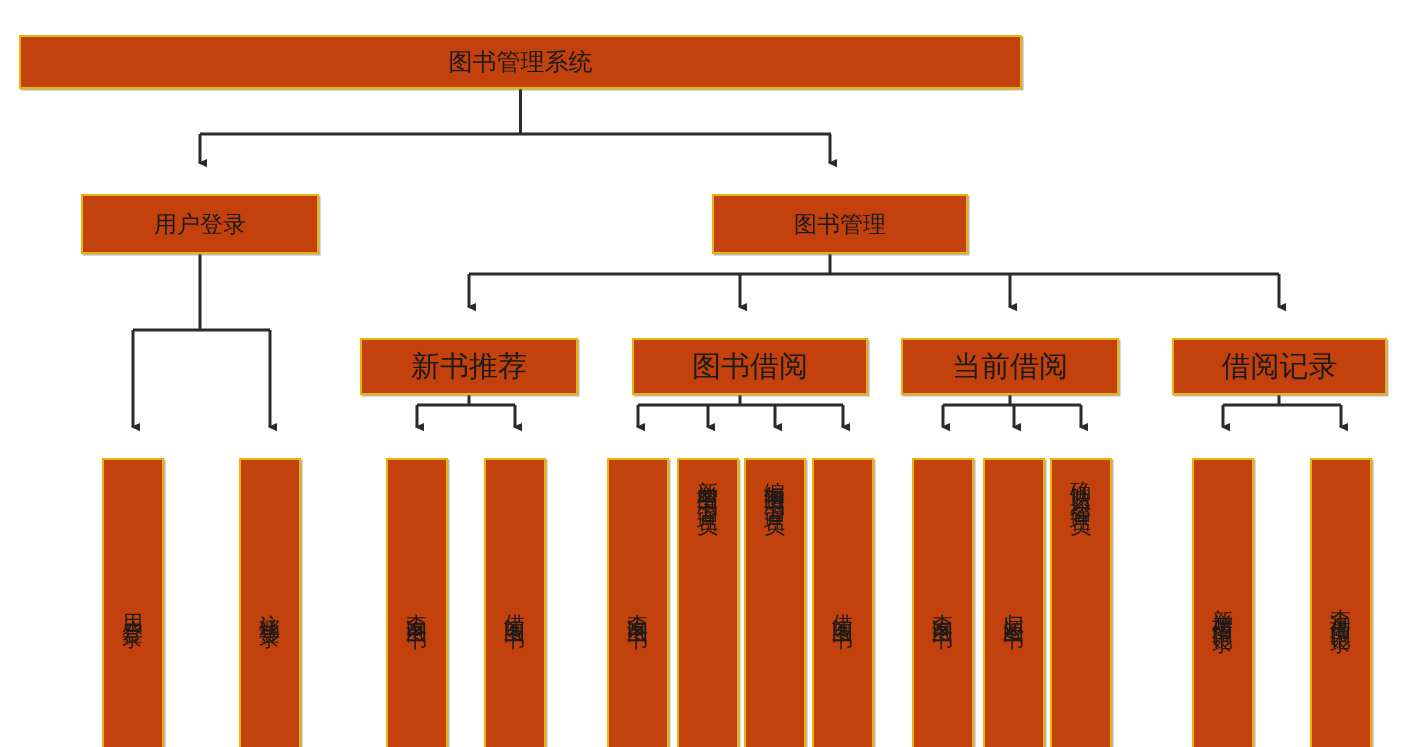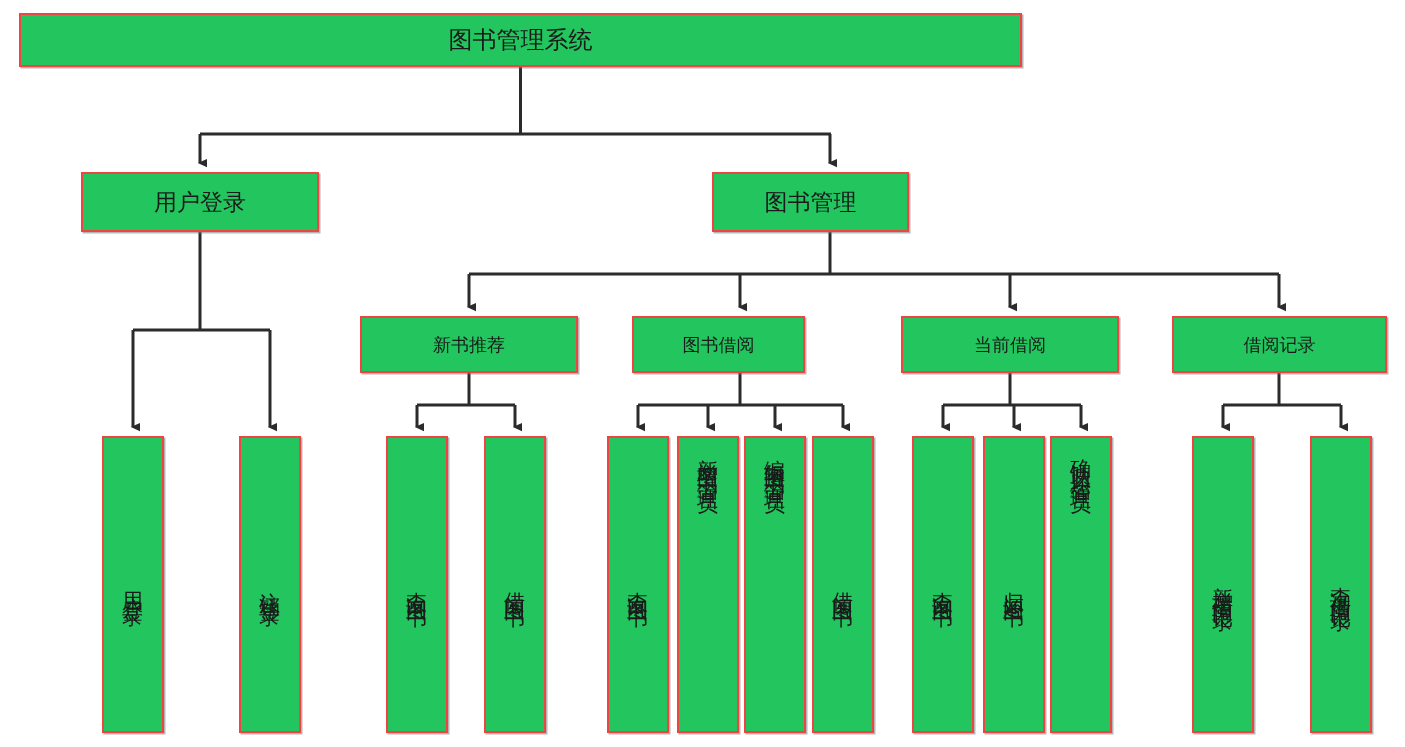--- a/index.html
+++ b/index.html
@@ -17,33 +17,34 @@
   }
   #edges{
     position:absolute;
     left:0; top:0;
     width:1405px; height:747px;
     pointer-events:none;
   }
   .node{
     position:absolute;
     box-sizing:border-box;
-    border:2px solid #ef4444;
-    background:#22c55e;
+    border:2px solid #eab308;
+    background:#c2410c;
     display:flex;
     align-items:center;
     justify-content:center;
     text-align:center;
     color:#1a1a1a;
     box-shadow:1.5px 1.5px 0 0 rgba(120,120,120,0.55);
     z-index:2;
+    margin-top:22px;
   }
   .node.root{ font-size:24px; }
   .node.level1{ font-size:23px; }
-  .node.level2{ font-size:18px; }
+  .node.level2{ font-size:29px; }
   
   .node.leaf{
     font-size:21px;
     align-items:flex-start;
     justify-content:center;
     padding-top:4px;
   }
   .node.leaf .vtext{
     writing-mode:vertical-rl;
     text-orientation:upright;
@@ -123,28 +124,28 @@
     </g>
   </svg>
 
   <div class="node root" style="left: 19px; top: 13px; width: 1003px; height: 54px;">
     <span>图书管理系统</span>
   </div>
 
   <div class="node level1" style="left: 81px; top: 172px; width: 238px; height: 60px;">
     <span>用户登录</span>
   </div>
-  <div class="node level1" style="left: 712px; top: 172px; width: 197px; height: 60px;">
+  <div class="node level1" style="left: 712px; top: 172px; width: 256px; height: 60px;">
     <span>图书管理</span>
   </div>
 
   <div class="node level2" style="left: 360px; top: 316px; width: 218px; height: 57px;">
     <span>新书推荐</span>
   </div>
-  <div class="node level2" style="left: 632px; top: 316px; width: 173px; height: 57px;">
+  <div class="node level2" style="left: 632px; top: 316px; width: 236px; height: 57px;">
     <span>图书借阅</span>
   </div>
   <div class="node level2" style="left: 1172px; top: 316px; width: 215px; height: 57px;">
     <span>借阅记录</span>
   </div>
   <div class="node level2" style="left: 901px; top: 316px; width: 218px; height: 57px;">
     <span>当前借阅</span>
   </div>
 
   <div class="node leaf center" style="left: 102px; top: 436px; width: 62px; height: 297px;">

